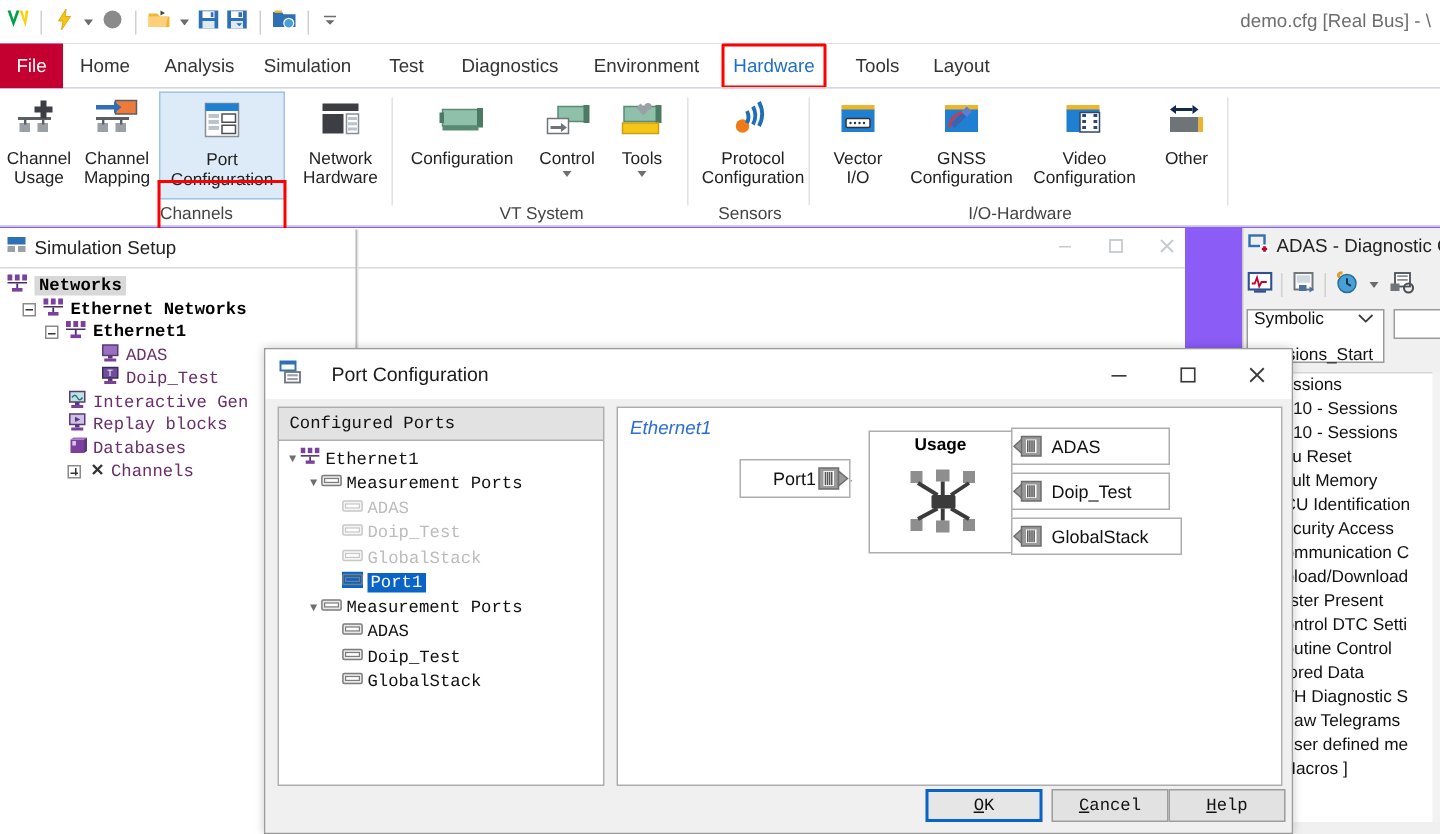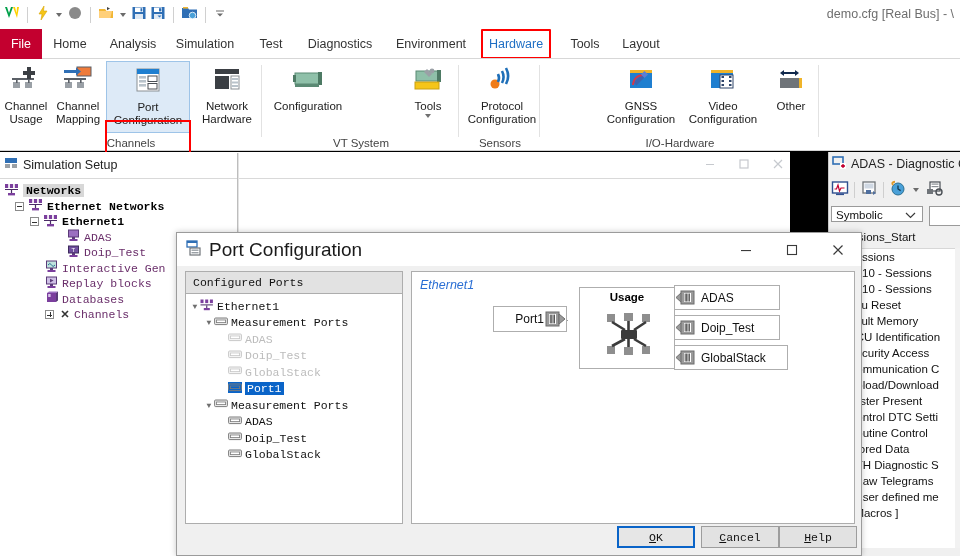--- a/index.html
+++ b/index.html
@@ -4,21 +4,21 @@
 <style>
   * { box-sizing: border-box; }
   html, body { margin:0; padding:0; }
   body {
     width:960px; height:556px; overflow:hidden;
     background:#ffffff;
     font-family:"Liberation Sans", sans-serif;
     font-size:12px; color:#1a1a1a;
     position:relative;
   }
-  .app { position:absolute; inset:0; background:#000000;padding-left:28px; }
+  .app { position:absolute; inset:0; background:#8b5cf6;padding-left:28px; }
 
   
   .qat { position:absolute; left:0; top:0; width:960px; height:29px; background:#ffffff; }
   .qat-items { position:absolute; left:4px; top:0; height:29px; display:flex; align-items:center; gap:3px; }
   .qat-sep { width:1px; height:16px; background:#d0d0d0; margin:0 4px; }
   .ico { display:inline-block; position:relative; }
   .caret-sm { width:0;height:0;border-left:3.5px solid transparent;border-right:3.5px solid transparent;border-top:4px solid #6b6b6b; display:inline-block; margin:0 2px;}
   .win-title { position:absolute; right:6px; top:0; height:29px; line-height:29px; font-size:12.5px; color:#6e6e6e; white-space:nowrap; }
 
   
@@ -58,35 +58,35 @@
   .expander { width:9px; height:9px; border:1px solid #8b8b8b; background:#fff; position:relative; display:inline-block; }
   .expander:before { content:""; position:absolute; left:1px; top:3.5px; width:5px; height:1px; background:#333; }
   .expander.plus:after { content:""; position:absolute; left:3.5px; top:1px; width:1px; height:5px; background:#333; }
   .splitter-v { position:absolute; left:237px; top:153px; width:2px; height:403px; background:#e3e3e3; border-left:1px solid #bdbdbd; }
 
   
   .rightpanel { position:absolute; left:828px; top:152px; width:132px; height:404px; background:#f0f0f0; border-left:1px solid #c9c9c9; }
   .rp-title { position:absolute; left:0; top:0; height:24px; display:flex; align-items:center; font-size:12.5px; color:#222; white-space:nowrap;}
   .rp-toolbar { position:absolute; left:2px; top:25px; width:130px; height:26px; background:#f0f0f0; display:flex; align-items:center; gap:5px; }
   .tb-sep { width:1px; height:16px; background:#cfcfcf; }
-  .rp-combo { position:absolute; left:2px; top:54px; width:92px; height:16px; background:#fff; border:1px solid #9a9a9a; display:flex; align-items:flex-end; padding-left:4px; font-size:11.5px; color:#111;}
+  .rp-combo { position:absolute; left:2px; top:54px; width:92px; height:36px; background:#fff; border:1px solid #9a9a9a; display:flex; align-items:flex-start; padding-left:4px; font-size:11.5px; color:#111;}
   .rp-combo .cv { flex:1; }
   .rp-input { position:absolute; left:100px; top:54px; width:60px; height:20px; background:#fff; border:1px solid #9a9a9a; }
   .rp-sess { position:absolute; left:2px; top:79px; font-size:11.5px; color:#111; white-space:nowrap; }
   .rp-list { position:absolute; left:0px; top:96px; width:132px; height:300px; background:#ffffff; border-top:1px solid #d7d7d7;}
   .rp-item { position:relative; height:16px; display:flex; align-items:center; font-size:11.5px; color:#111; white-space:nowrap; padding-left:4px;}
   .rp-item .txt { margin-left:3px; }
   .rp-item.sub { padding-left:17px; }
   .rp-scroll { position:absolute; right:0px; top:96px; width:5px; height:300px; background:#f2f2f2; }
 
   
   .dlg { position:absolute; left:176px; top:232px; width:686px; height:324px; background:#f0f0f0;
          border:1px solid #9b9b9b; box-shadow:0 0 6px rgba(0,0,0,.22); }
   .dlg-title { position:absolute; left:0; top:0; width:100%; height:33px; background:#ffffff; display:flex; align-items:center; }
-  .dlg-title .dt { font-size:19px; color:#1a1a1a; margin-left:7px; }
+  .dlg-title .dt { font-size:13px; color:#1a1a1a; margin-left:19px; }
   .dlg-ctrls { position:absolute; right:0; top:0; height:33px; display:flex; }
   .dlg-ctrls div { width:46px; height:33px; display:flex; align-items:center; justify-content:center; color:#333; }
   .dlg-body { position:absolute; left:0; top:33px; width:100%; bottom:0; background:#f0f0f0; }
 
   .panel-left { position:absolute; left:8px; top:5px; width:218px; height:253px; background:#fff; border:1px solid #adadad; }
   .panel-left-hdr { position:absolute; left:0; top:0; width:100%; height:22px; background:#e2e2e2; border-bottom:1px solid #adadad;
                     display:flex; align-items:center; padding-left:7px; font-family:"Liberation Mono", monospace; font-size:11.5px; color:#111; }
   .ptree { position:absolute; left:4px; top:26px; width:208px; font-family:"Liberation Mono", monospace; font-size:11.5px; }
   .prow { height:16.5px; display:flex; align-items:center; white-space:nowrap; color:#111; }
   .prow .pl { margin-left:3px; }
@@ -272,20 +272,33 @@
         <span class="glyph">
           <svg width="36" height="30" viewBox="0 0 36 30">
             <rect x="5" y="8" width="24" height="11" fill="#8fc0a9" stroke="#5b8a74" stroke-width="1"></rect>
             <rect x="3" y="10" width="3" height="7" fill="#4d7a64"></rect>
               <rect x="28" y="7" width="4" height="13" fill="#4d7a64"></rect>
             <rect x="5" y="19" width="24" height="3" fill="#5b8a74"></rect>
           </svg>
         </span>
         <span class="lbl">Configuration</span>
       </div>
+      <div class="rbtn" style="left:88px;width:54px;">
+        <span class="glyph">
+          <svg width="36" height="30" viewBox="0 0 36 30">
+            <rect x="12" y="6" width="18" height="10" fill="#8fc0a9" stroke="#5b8a74" stroke-width="1"></rect>
+            <rect x="29" y="5" width="4" height="12" fill="#4d7a64"></rect>
+            <rect x="5" y="14" width="14" height="10" fill="#fff" stroke="#6f7479" stroke-width="1"></rect>
+            <rect x="7" y="19" width="7" height="2" fill="#6f7479"></rect>
+              <path d="M14 17l4 3-4 3z" fill="#6f7479"></path>
+          </svg>
+        </span>
+        <span class="lbl">Control</span>
+        <span class="rcaret"></span>
+      </div>
       <div class="rbtn" style="left:138px;width:54px;">
         <span class="glyph">
           <svg width="36" height="30" viewBox="0 0 36 30">
             <rect x="6" y="6" width="22" height="10" fill="#8fc0a9" stroke="#5b8a74" stroke-width="1"></rect>
             <rect x="27" y="5" width="4" height="12" fill="#4d7a64"></rect>
             <rect x="5" y="17" width="24" height="7" fill="#f5c518" stroke="#c9a012" stroke-width="1"></rect>
             <path d="M17 4 l5 5 -3 3 -5 -5 z" fill="#9aa0a6"></path>
               <circle cx="22" cy="6" r="2.4" fill="#9aa0a6"></circle>
           </svg>
         </span>
@@ -308,20 +321,36 @@
         </span>
         <span class="lbl">
           <span>Protocol</span><br><span>Configuration</span>
         </span>
       </div>
       <div class="rgroup-label">Sensors</div>
       <div class="rgroup-div" style="left:79px;"></div>
     </div>
 
     <div class="rgroup" style="left:541px;width:278px;">
+      <div class="rbtn" style="left:2px;width:58px;">
+        <span class="glyph">
+          <svg width="32" height="30" viewBox="0 0 32 30">
+            <rect x="5" y="5" width="22" height="4" fill="#f0b429"></rect>
+            <rect x="5" y="8" width="22" height="15" fill="#1f7fd0"></rect>
+            <rect x="8" y="14" width="16" height="6" rx="1" fill="#fff" stroke="#333" stroke-width="1"></rect>
+            <circle cx="11" cy="17" r=".8" fill="#333"></circle>
+              <circle cx="14" cy="17" r=".8" fill="#333"></circle>
+              <circle cx="17" cy="17" r=".8" fill="#333"></circle>
+              <circle cx="20" cy="17" r=".8" fill="#333"></circle>
+          </svg>
+        </span>
+        <span class="lbl">
+          <span>Vector</span><br><span>I/O</span>
+        </span>
+      </div>
       <div class="rbtn" style="left:62px;width:76px;">
         <span class="glyph">
           <svg width="32" height="30" viewBox="0 0 32 30">
             <rect x="5" y="5" width="22" height="4" fill="#f0b429"></rect>
             <rect x="5" y="8" width="22" height="15" fill="#1f7fd0"></rect>
             <path d="M10 19 L20 9" stroke="#3c63b0" stroke-width="4"></path>
             <path d="M8 20 A10 10 0 0 1 18 10" stroke="#d4384a" stroke-width="1.8" fill="none"></path>
             <rect x="17" y="7" width="5" height="5" fill="#5b7fd4" transform="rotate(45 19.5 9.5)"></rect>
           </svg>
         </span>

